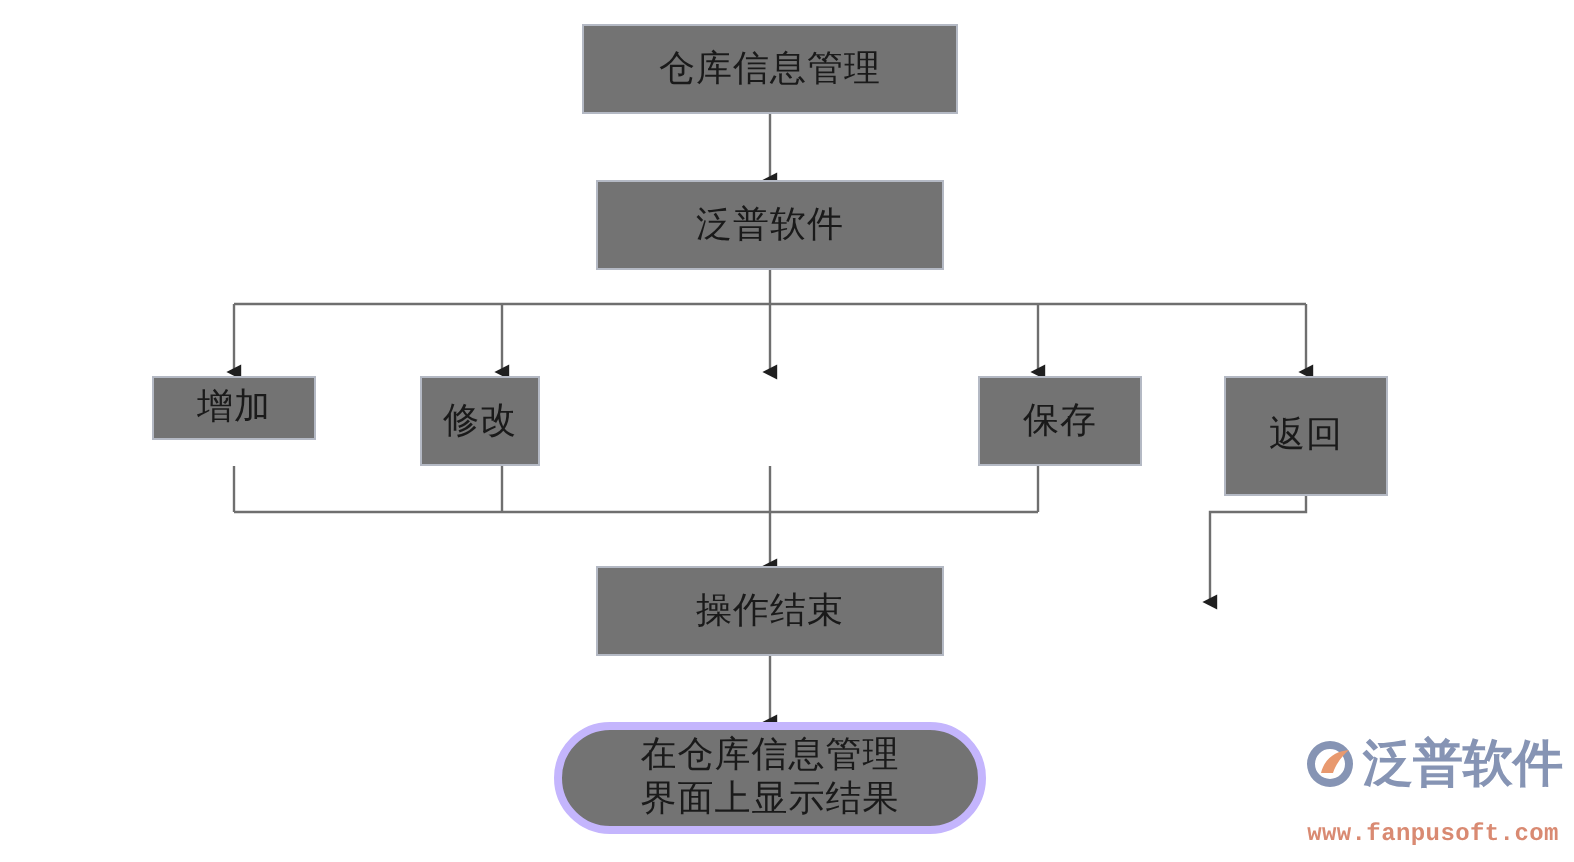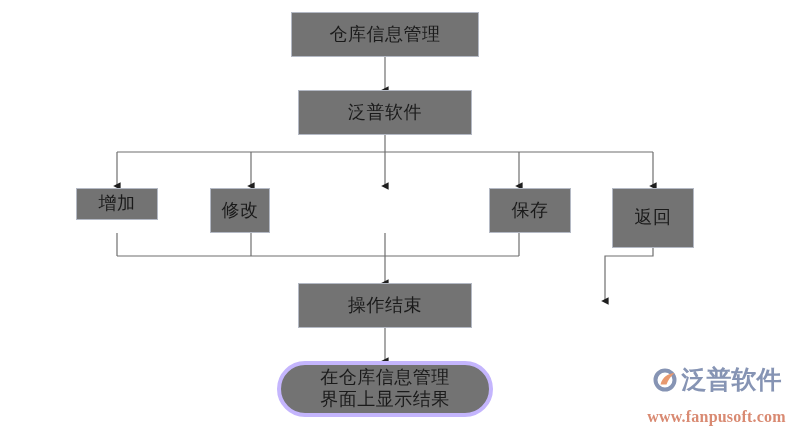--- a/index.html
+++ b/index.html
@@ -67,22 +67,22 @@
   }
   .logo-text {
     font-family: "DejaVu Sans", sans-serif;
     font-size: 25px;
     font-weight: bold;
     color: #8694b4;
     letter-spacing: 0px;
     line-height: 1;
   }
   .logo-url {
-    font-family: Liberation Serif, serif;
-    font-size: 16px;
+    font-family: Liberation Mono, monospace;
+    font-size: 12px;
     font-weight: bold;
     color: #d98a72;
     letter-spacing: 0.2px;
     margin-top: 15px;
   }
 </style>
 </head>
 <body>
 
 <div id="flowchart-root">

